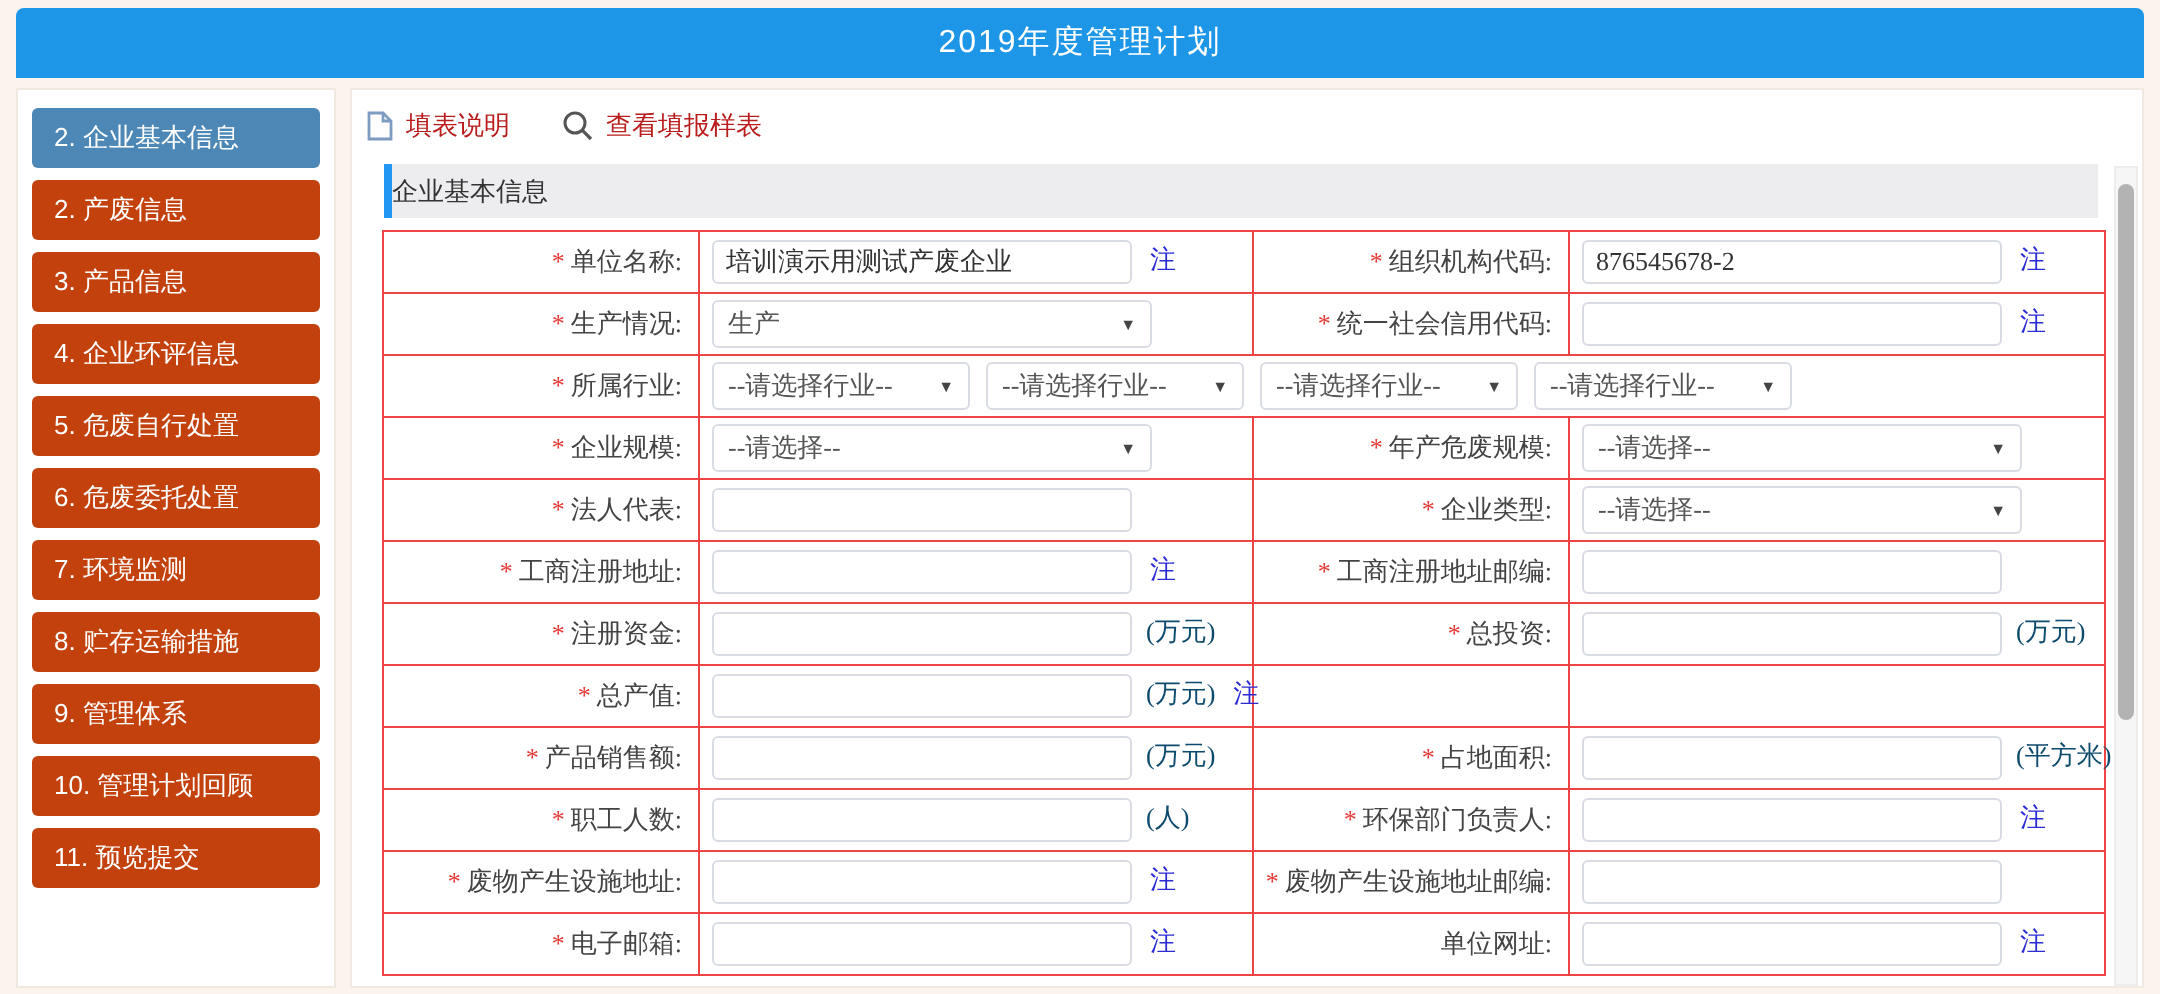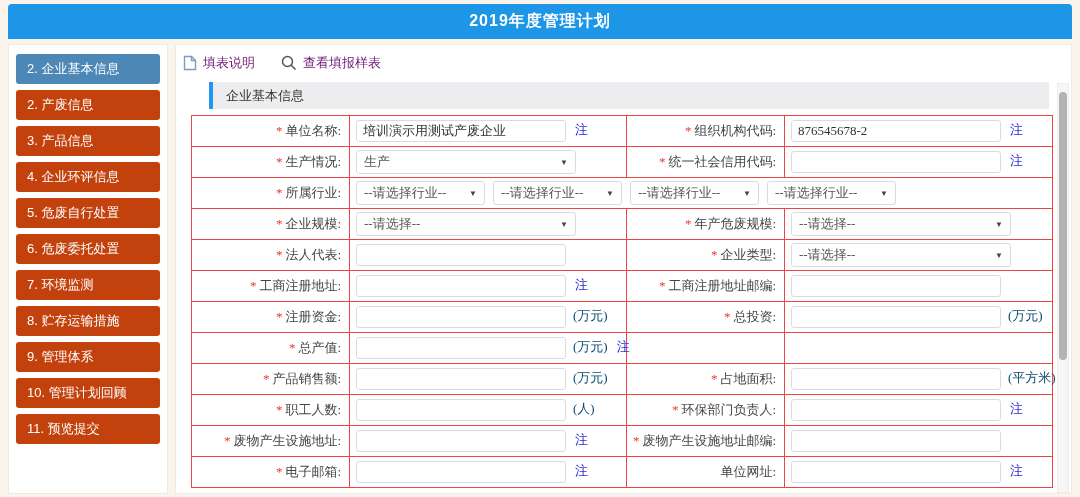--- a/index.html
+++ b/index.html
@@ -1,38 +1,38 @@
 <!DOCTYPE html>
 <html><head>
 <meta charset="utf-8">
 <style>
   * { box-sizing: border-box; margin: 0; padding: 0; }
   html,body { width:1080px; height:497px; background:#FBF4EC; font-family:"Liberation Sans","DejaVu Sans",sans-serif; overflow:hidden; }
   .app { position:absolute; left:8px; top:4px; width:1064px; height:490px; }
 
   
   .top-bar { position:relative; height:35px; background:#1E96E8; border-radius:4px 4px 0 0; display:flex; align-items:center; justify-content:center; }
-  .top-title { color:#fff; font-size:16px; font-weight:bold; letter-spacing:1px; }
+  .top-title { color:#fff; font-size:16px; font-weight:normal; letter-spacing:1px; }
   .import-btn { position:absolute; right:7px; top:5px; border:1px solid #fff; border-radius:4px; background:transparent; color:#fff; font-size:13px; padding:4px 10px; cursor:pointer; font-family:inherit; }
 
   
   .content { display:flex; height:455px; padding-top:5px; }
   .sidebar { width:160px; background:#fff; border:1px solid #EFE9E0; padding:3px 4px; flex:none; }
   .side-item { background:#c2410c; color:#fff; font-size:13px; height:30px; line-height:30px; padding-left:11px; border-radius:3px; margin:6px 3px; cursor:pointer; white-space:nowrap; overflow:hidden; }
   .side-item.active { background:#4C87B5; }
 
   .main { flex:1; background:#fff; border:1px solid #F0EAE2; margin-left:7px; position:relative; overflow:hidden; }
 
   
   .toolbar { display:flex; align-items:center; gap:26px; padding:9px 0 7px 7px; }
-  .tool-item { display:flex; align-items:center; gap:6px; font-size:13px; color:#701a75; cursor:pointer; }
+  .tool-item { display:flex; align-items:center; gap:6px; font-size:13px; color:#b91c1c; cursor:pointer; }
   .tool-item svg { display:block; }
 
   
-  .section-hd { margin:3px 22px 0 33px; background:#EDEDF0; border-left:4px solid #2196F3; height:27px; line-height:27px; padding-left:13px; font-size:13px; color:#333; }
+  .section-hd { margin:3px 22px 0 16px; background:#EDEDF0; border-left:4px solid #2196F3; height:27px; line-height:27px; font-size:13px; color:#333; }
 
   
   table.form { border-collapse:collapse; margin:6px 22px 0 15px; width:861px; table-layout:fixed; }
   td { border:1px solid #ef4444; height:31px; font-size:13px; vertical-align:middle;font-family:Liberation Serif, serif; }
   td.lbl { text-align:right; padding-right:8px; color:#444; }
   td.fld { padding-left:6px; white-space:nowrap; }
   .req { color:#E53935; margin-right:3px; }
   input.inp { width:210px; height:22px; border:1px solid #D8DCE2; border-radius:3px; font-size:13px; padding:0 6px; color:#333; font-family:inherit; outline:none; vertical-align:middle; }
   .sel { display:inline-flex; width:220px; height:24px; border:1px solid #D8DCE2; border-radius:3px; align-items:center; justify-content:space-between; padding:0 7px; color:#555; cursor:pointer; vertical-align:middle; background:#fff; }
   .sel.small { width:129px; margin-right:8px; }

